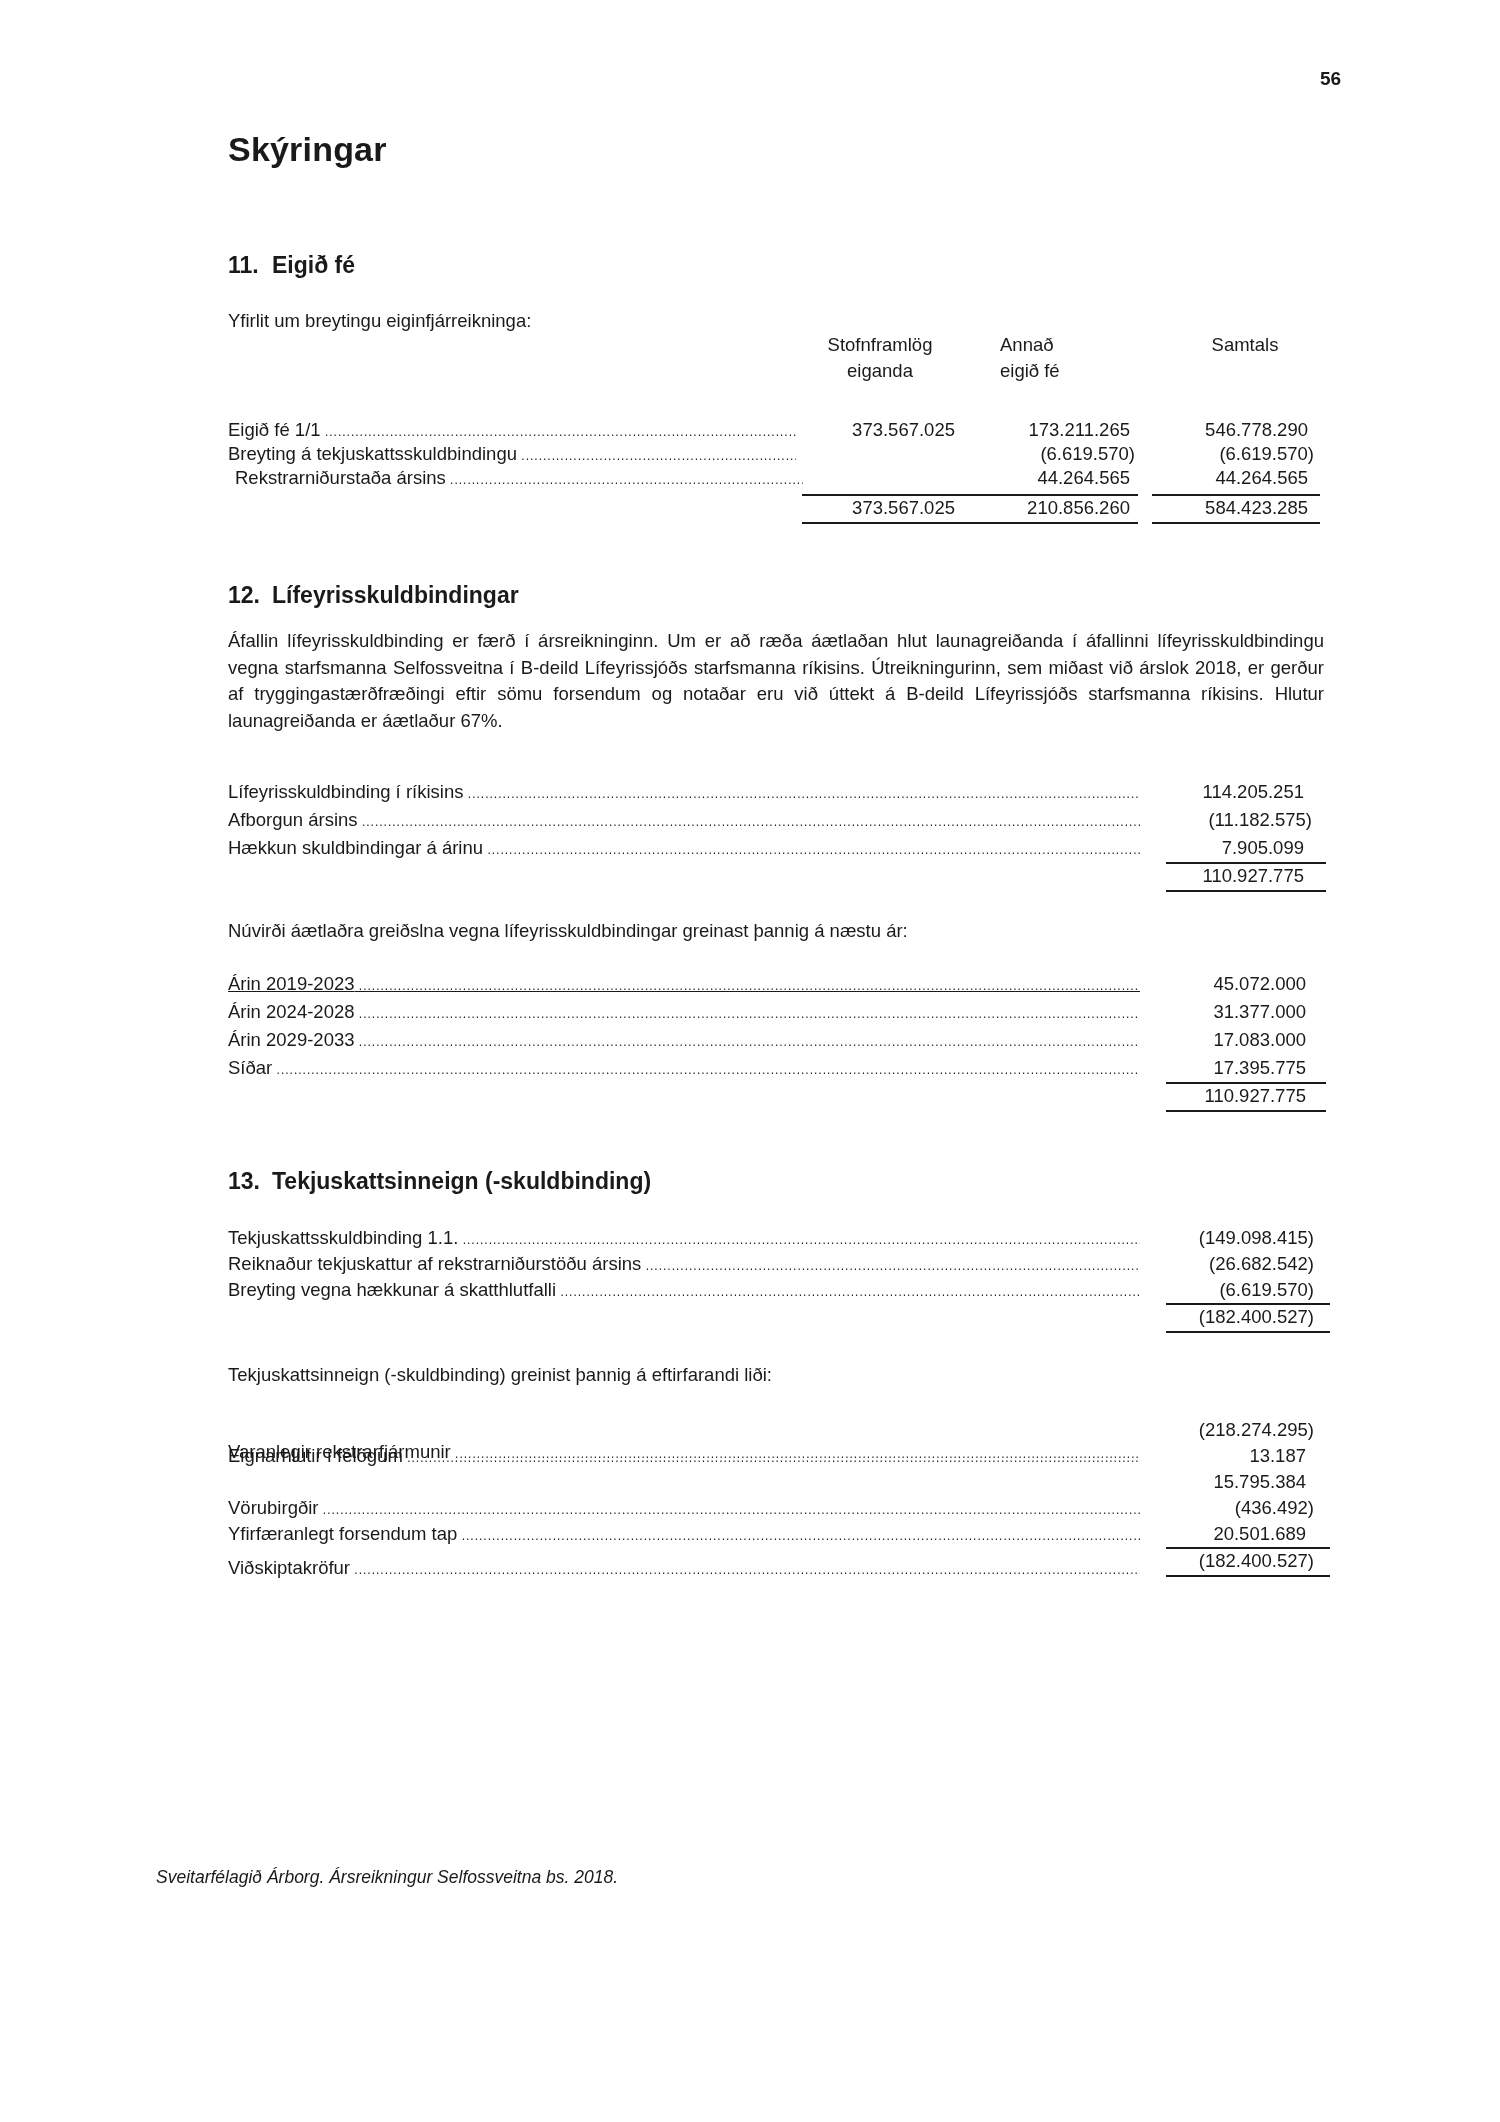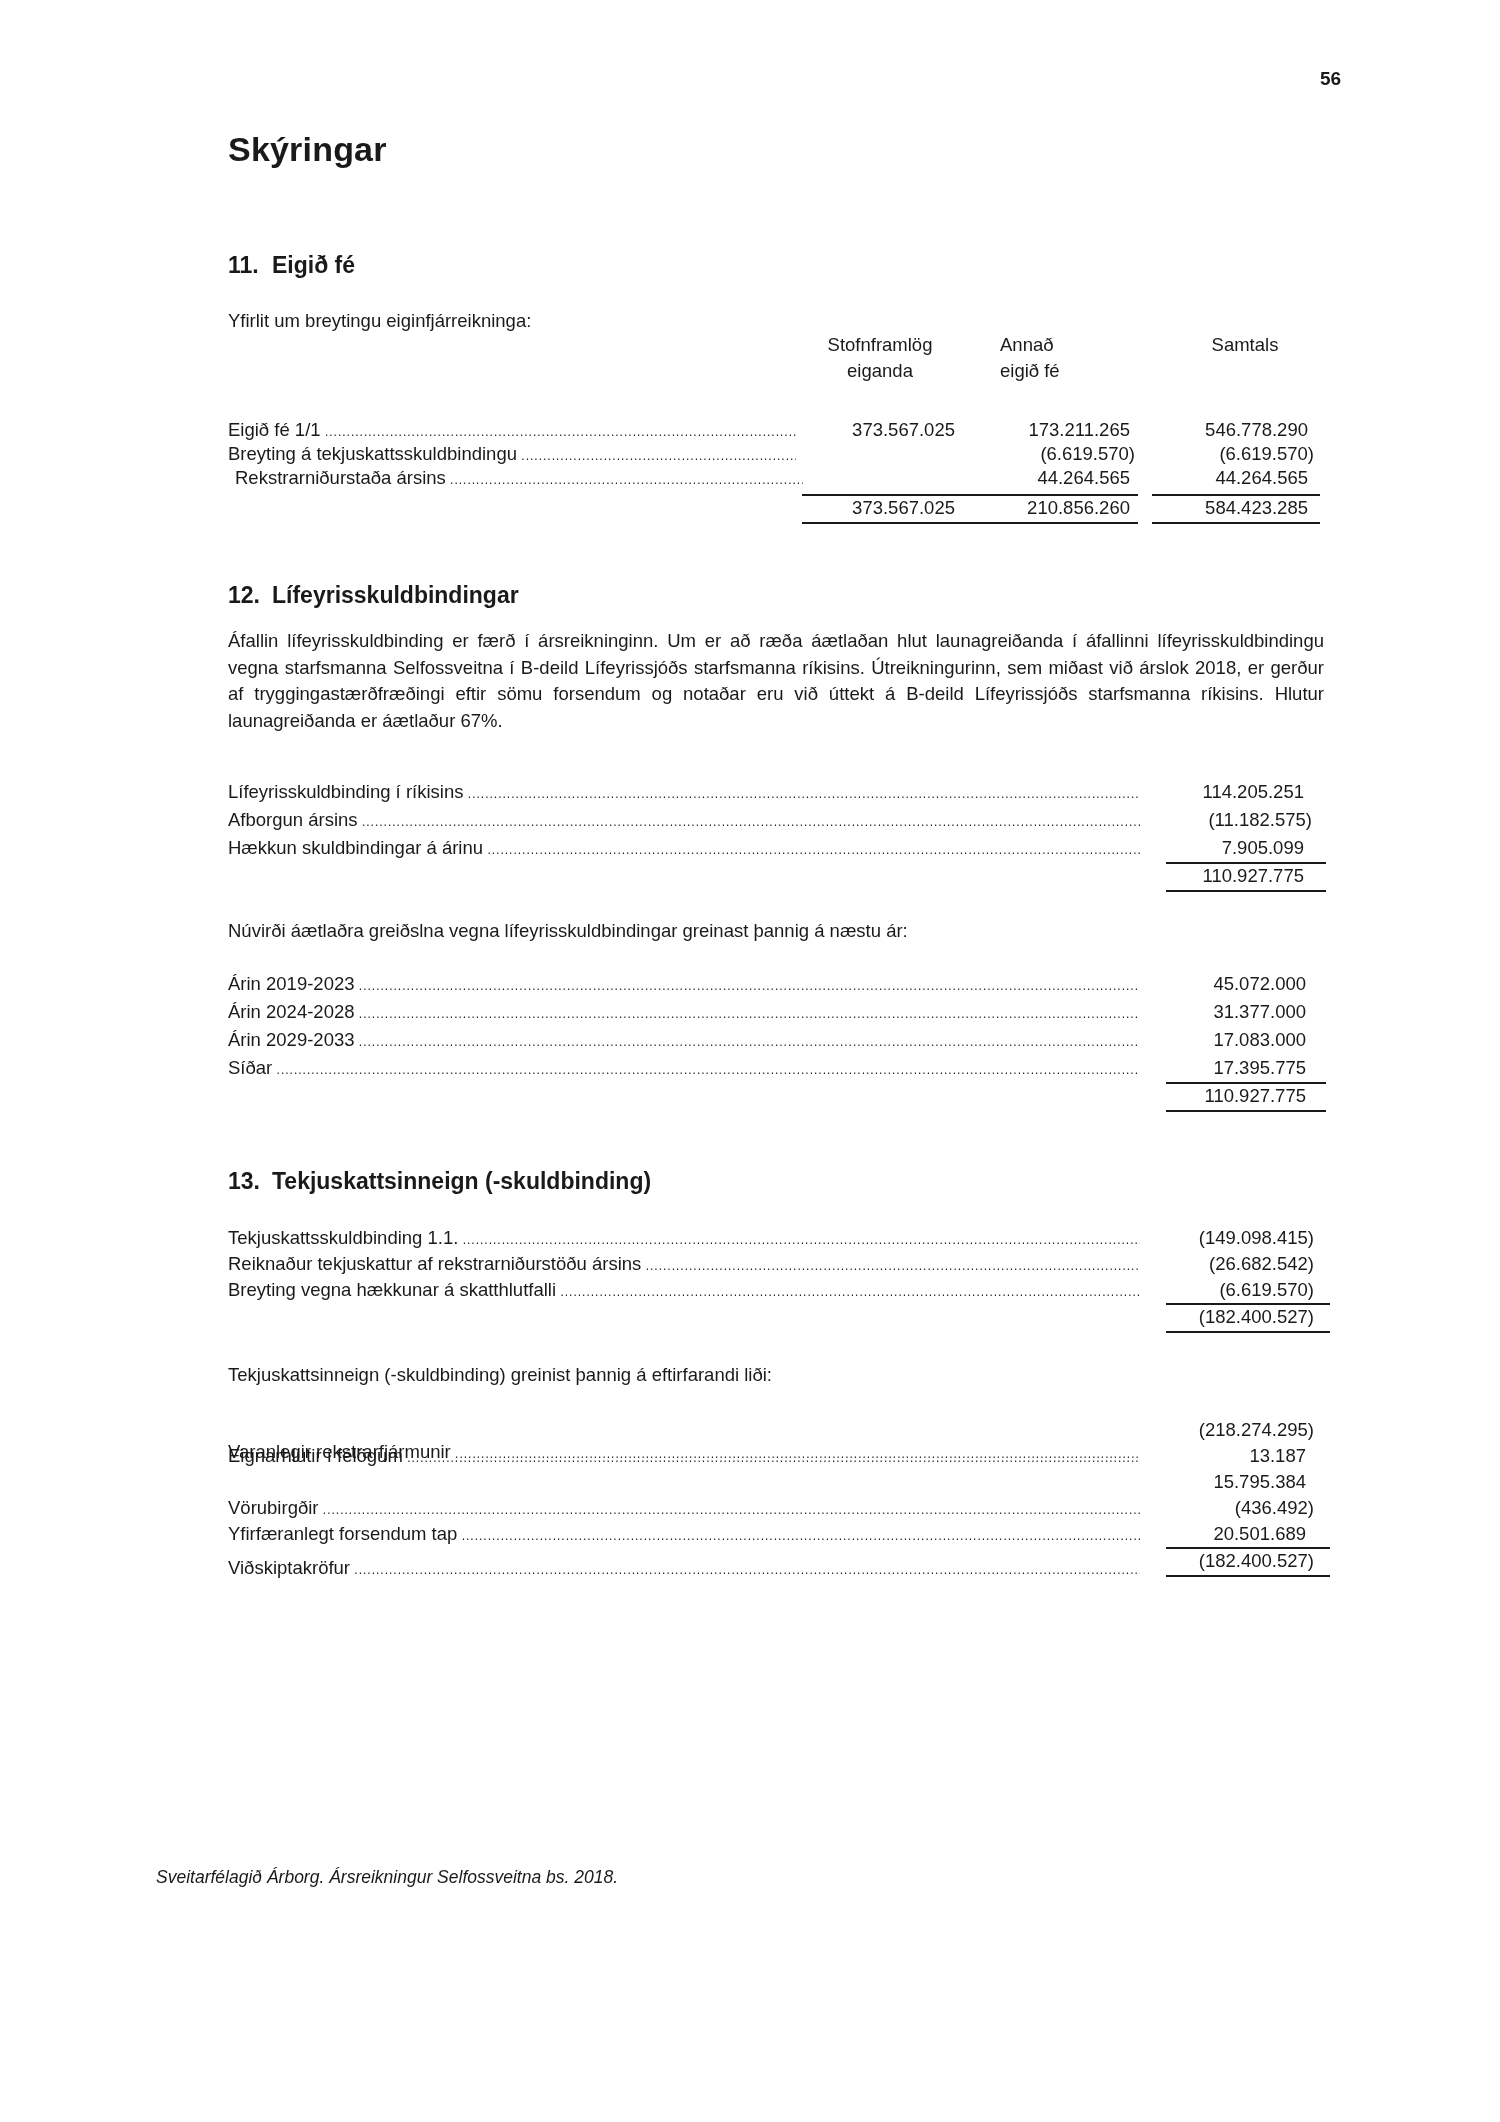--- a/index.html
+++ b/index.html
@@ -85,21 +85,21 @@
 <div class="abs row-label wide" style="top:836px;">Hækkun skuldbindingar á árinu</div>
 <div class="abs num-cell" style="left:1160px; top:780px; width:144px;">114.205.251</div>
 <div class="abs num-cell" style="left:1160px; top:808px; width:152px;">(11.182.575)</div>
 <div class="abs num-cell" style="left:1160px; top:836px; width:144px;">7.905.099</div>
 <div class="abs rule" style="left:1166px; top:862px; width:160px;"></div>
 <div class="abs num-cell" style="left:1160px; top:864px; width:144px;">110.927.775</div>
 <div class="abs rule" style="left:1166px; top:890px; width:160px;"></div>
 
 <div class="abs text" style="left:228px; top:918px;">Núvirði áætlaðra greiðslna vegna lífeyrisskuldbindingar greinast þannig á næstu ár:</div>
 
-<div class="abs row-label wide" style="top:972px;">Árin 2019-2023</div>
+<div class="abs row-label wide" style="top:972px;text-decoration:underline;">Árin 2019-2023</div>
 <div class="abs row-label wide" style="top:1000px;">Árin 2024-2028</div>
 <div class="abs row-label wide" style="top:1028px;">Árin 2029-2033</div>
 <div class="abs row-label wide" style="top:1056px;">Síðar</div>
 <div class="abs num-cell" style="left:1160px; top:972px; width:146px;">45.072.000</div>
 <div class="abs num-cell" style="left:1160px; top:1000px; width:146px;">31.377.000</div>
 <div class="abs num-cell" style="left:1160px; top:1028px; width:146px;">17.083.000</div>
 <div class="abs num-cell" style="left:1160px; top:1056px; width:146px;">17.395.775</div>
 <div class="abs rule" style="left:1166px; top:1082px; width:160px;"></div>
 <div class="abs num-cell" style="left:1160px; top:1084px; width:146px;">110.927.775</div>
 <div class="abs rule" style="left:1166px; top:1110px; width:160px;"></div>

